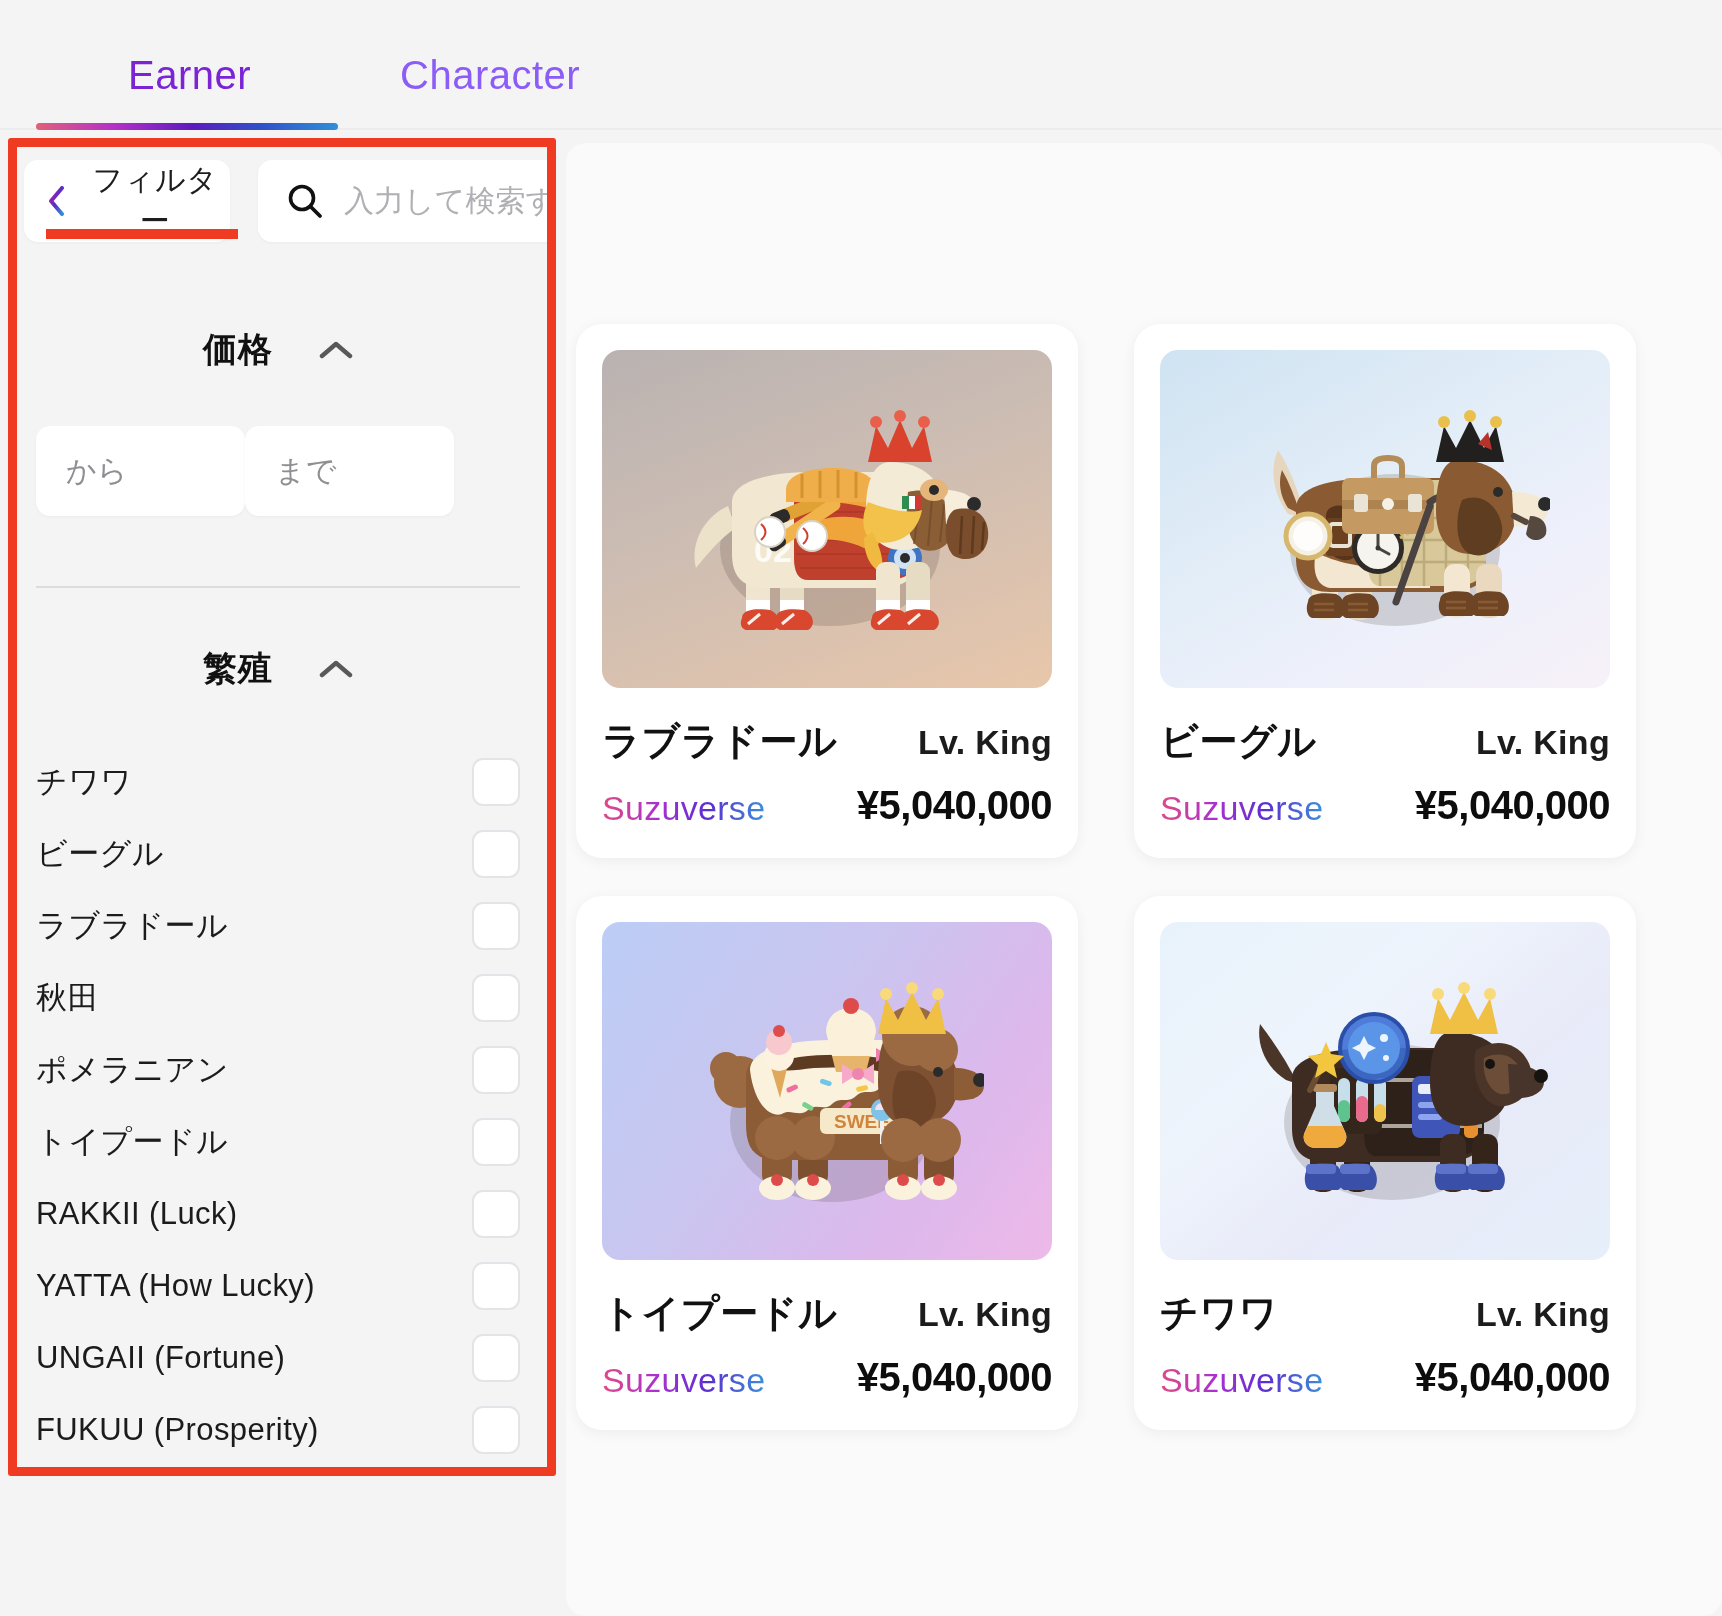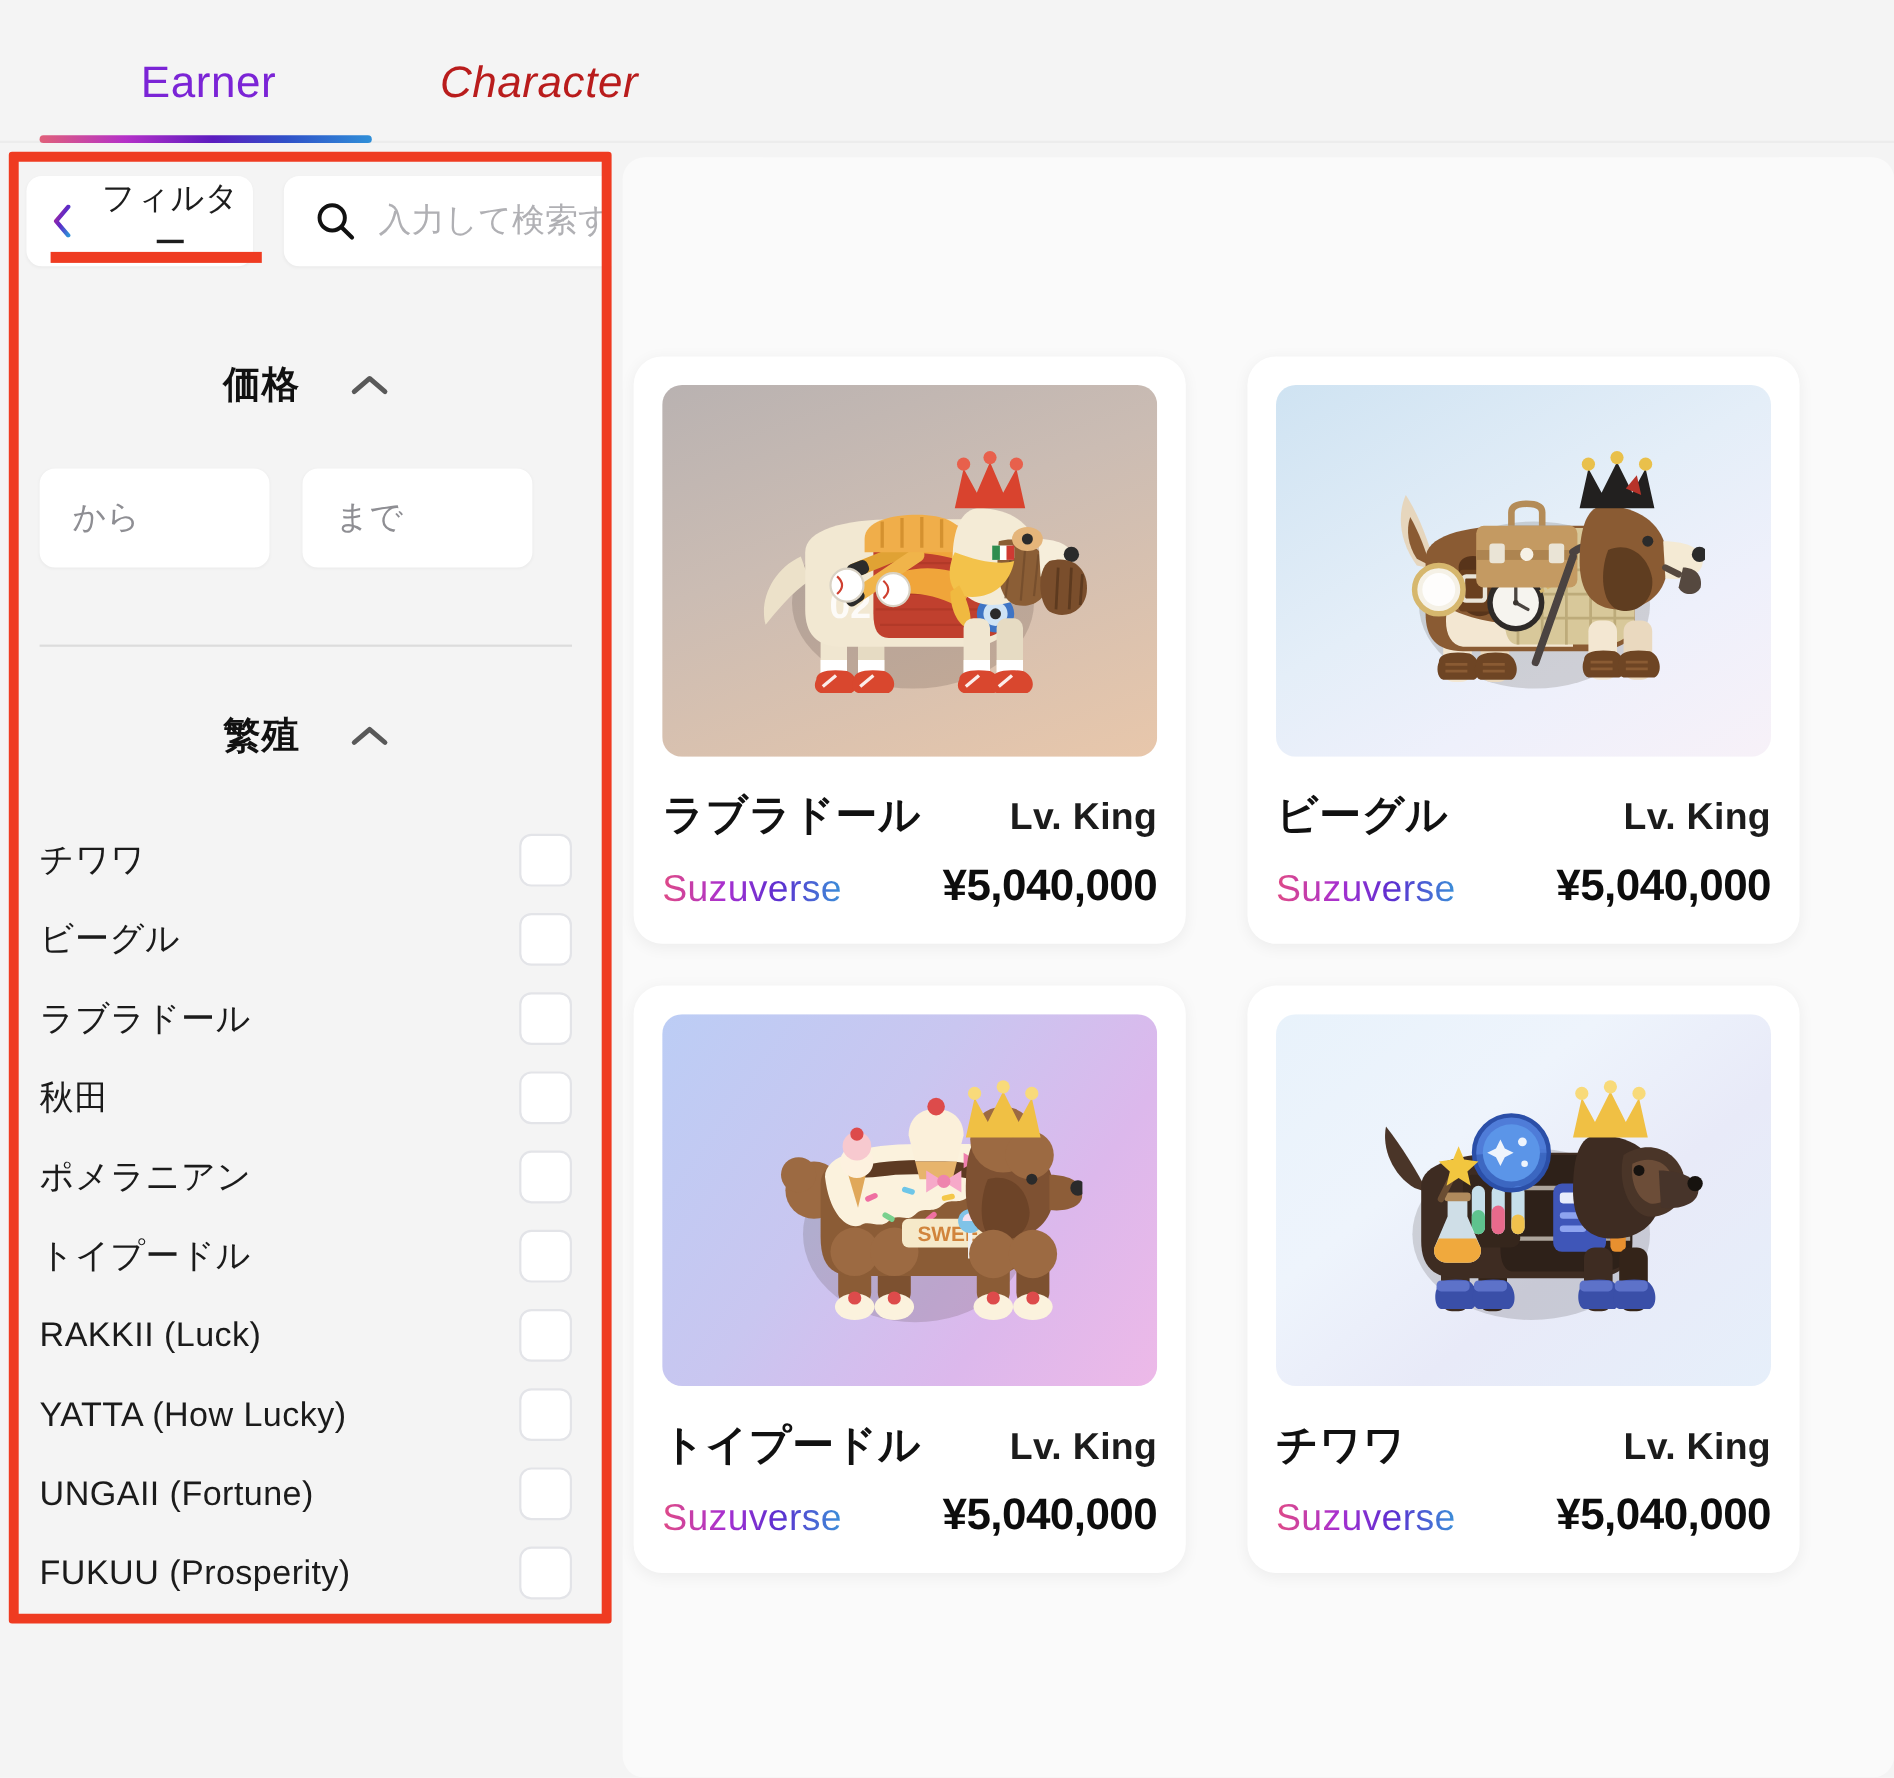--- a/index.html
+++ b/index.html
@@ -38,22 +38,21 @@
     background: none;
     border: none;
     font-family: inherit;
   }
   .tab-earner {
     left: 128px;
     color: #7b24d6;
   }
   .tab-character {
     left: 400px;
-    color: #b91c1c;
-    font-style: italic;
+    color: #8b5cf6;
   }
   .tab-underline {
     position: absolute;
     left: 36px;
     top: 123px;
     width: 302px;
     height: 7px;
     border-radius: 4px;
     background: linear-gradient(90deg, #e0607a 0%, #b430c8 26%, #5c1bbf 52%, #3050c8 74%, #2f8fd8 100%);
   }
@@ -149,21 +148,20 @@
   .section-title {
     font-size: 34px;
     font-weight: bold;
     color: #111111;
     letter-spacing: 1px;
   }
   .chev-up { width: 34px; height: 20px; }
 
   .price-inputs {
     display: flex;
-    gap: 30px;
     margin-top: 53px;
   }
   .price-field {
     width: 209px;
     height: 90px;
     background: #ffffff;
     border: none;
     border-radius: 14px;
     outline: none;
     padding-left: 30px;

